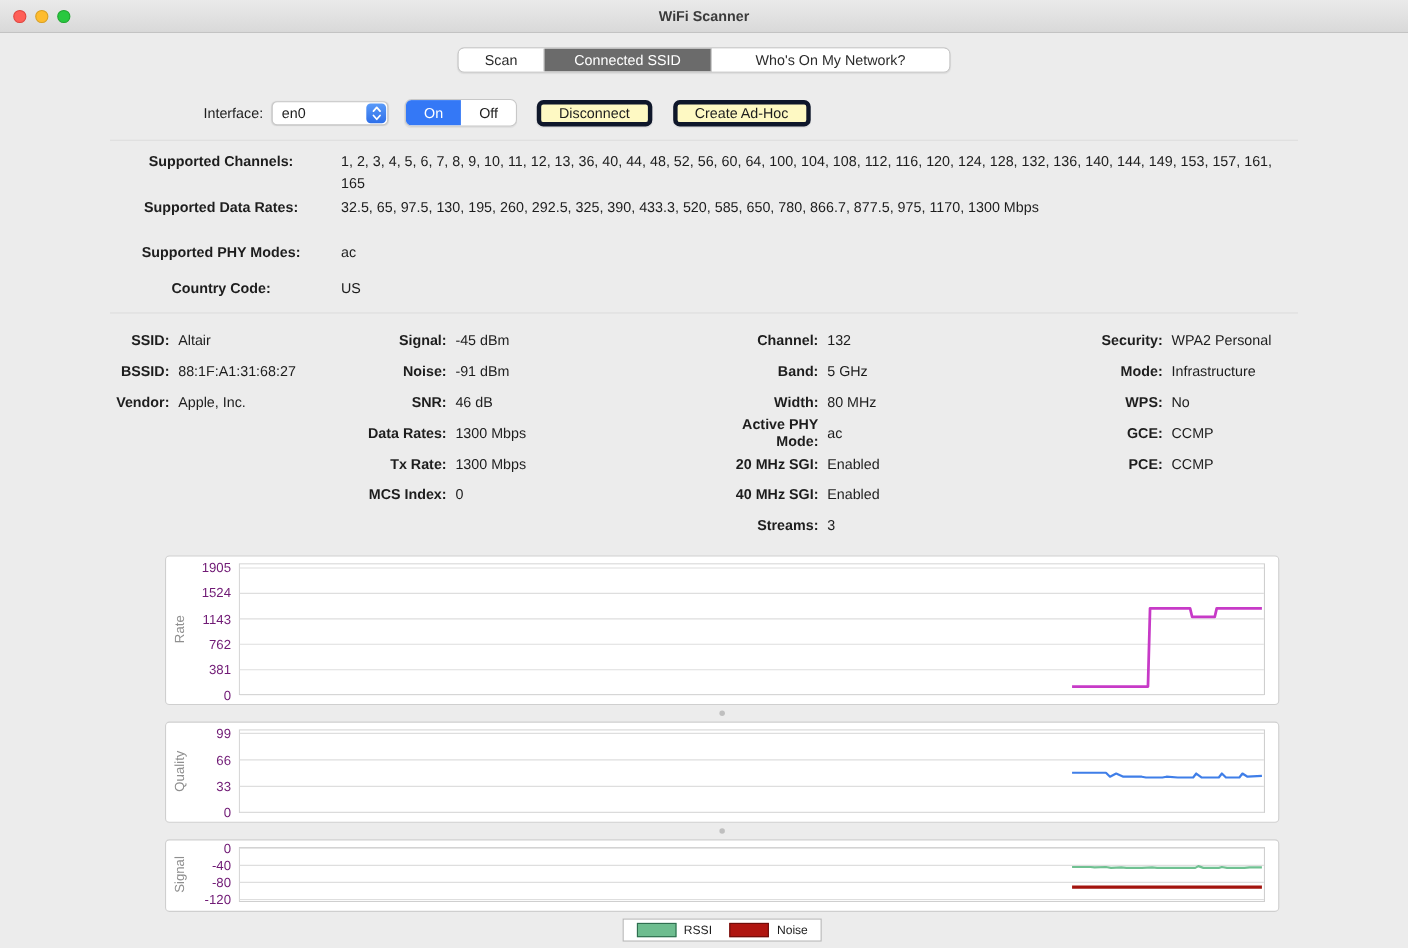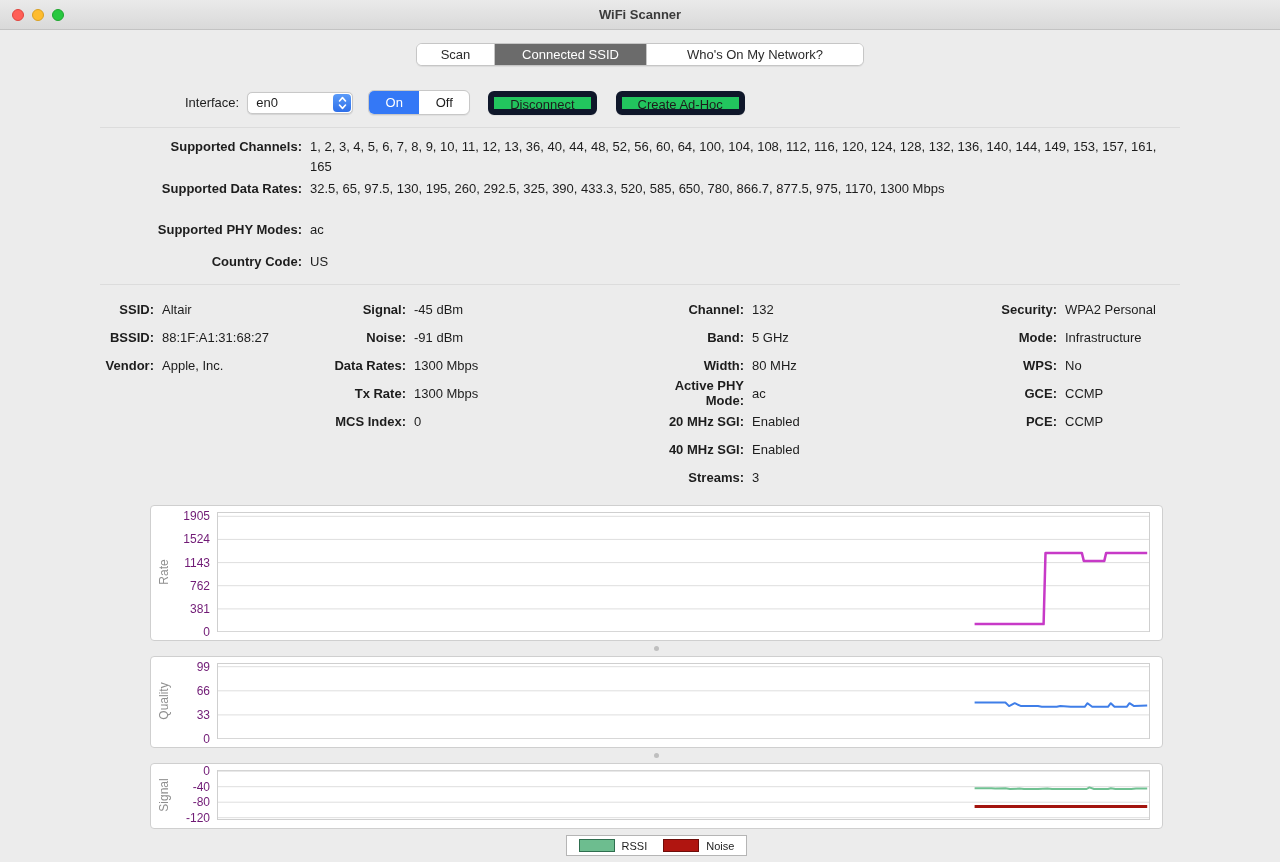--- a/index.html
+++ b/index.html
@@ -33,33 +33,33 @@
   .popup{width:106px;height:22px;background:#fff;border:1px solid #c8c8c8;border-radius:5px;
     display:flex;align-items:center;justify-content:space-between;
     box-shadow:0 .5px 1px rgba(0,0,0,.1);font-size:13px}
   .popup .val{padding-left:8px}
   .stepper{width:18px;height:18px;margin-right:1px;border-radius:4px;
     background:linear-gradient(#5a9bf9,#2e6fe9);display:flex;align-items:center;justify-content:center}
   .onoff{display:flex;margin-left:15px;border:1px solid #c8c8c8;border-radius:6px;
     overflow:hidden;background:#fff;box-shadow:0 1px 1px rgba(0,0,0,.06)}
   .onoff .half{width:50px;height:23px;display:flex;align-items:center;justify-content:center;font-size:13px}
   .onoff .half.on{background:#3478f6;color:#fff}
-  .btn{height:24px;background:#22c55e;border:6px solid #0f172a;border-radius:6px;
+  .btn{height:24px;background:#fef9c3;border:4px solid #0f172a;border-radius:6px;
     font-size:13px;color:#1d1d1d;padding:0 16px;margin-left:18px;
     box-shadow:0 1px 1px rgba(0,0,0,.06);font-family:"Liberation Sans",sans-serif}
   .btn.adhoc{margin-left:19px}
 
   
   .divider{border:none;border-top:1px solid #dcdcdc;margin:12px 100px 0}
 
   
   .caps{margin:9px 100px 0;font-size:13px}
   .cap-row{display:flex;line-height:20px}
   .cap-row.m1{margin-top:2px}.cap-row.m2{margin-top:21px}.cap-row.m3{margin-top:12px}
-  .cap-label{width:210px;flex:none;text-align:right;font-weight:700;padding-right:8px}
+  .cap-label{width:210px;flex:none;text-align:center;font-weight:700;padding-right:8px}
   .cap-value{flex:1}
 
   
   .details{display:flex;margin:10px 0 0 100px;font-size:13px}
   .dcol{display:flex;flex-direction:column}
   .drow{display:flex;height:28px;align-items:center}
   .dlabel{font-weight:700;text-align:right;padding-right:8px;flex:none}
   .dval{white-space:nowrap}
   .dcol1{width:222px}.dcol1 .dlabel{width:62px}
   .dcol2{width:318px}.dcol2 .dlabel{width:92px}
@@ -171,20 +171,24 @@
     <div class="dcol dcol2">
       <div class="drow">
           <span class="dlabel">Signal:</span>
           <span class="dval">-45 dBm</span>
         </div>
       <div class="drow">
           <span class="dlabel">Noise:</span>
           <span class="dval">-91 dBm</span>
         </div>
       <div class="drow">
+          <span class="dlabel">SNR:</span>
+          <span class="dval">46 dB</span>
+        </div>
+      <div class="drow">
           <span class="dlabel">Data Rates:</span>
           <span class="dval">1300 Mbps</span>
         </div>
       <div class="drow">
           <span class="dlabel">Tx Rate:</span>
           <span class="dval">1300 Mbps</span>
         </div>
       <div class="drow">
           <span class="dlabel">MCS Index:</span>
           <span class="dval">0</span>

